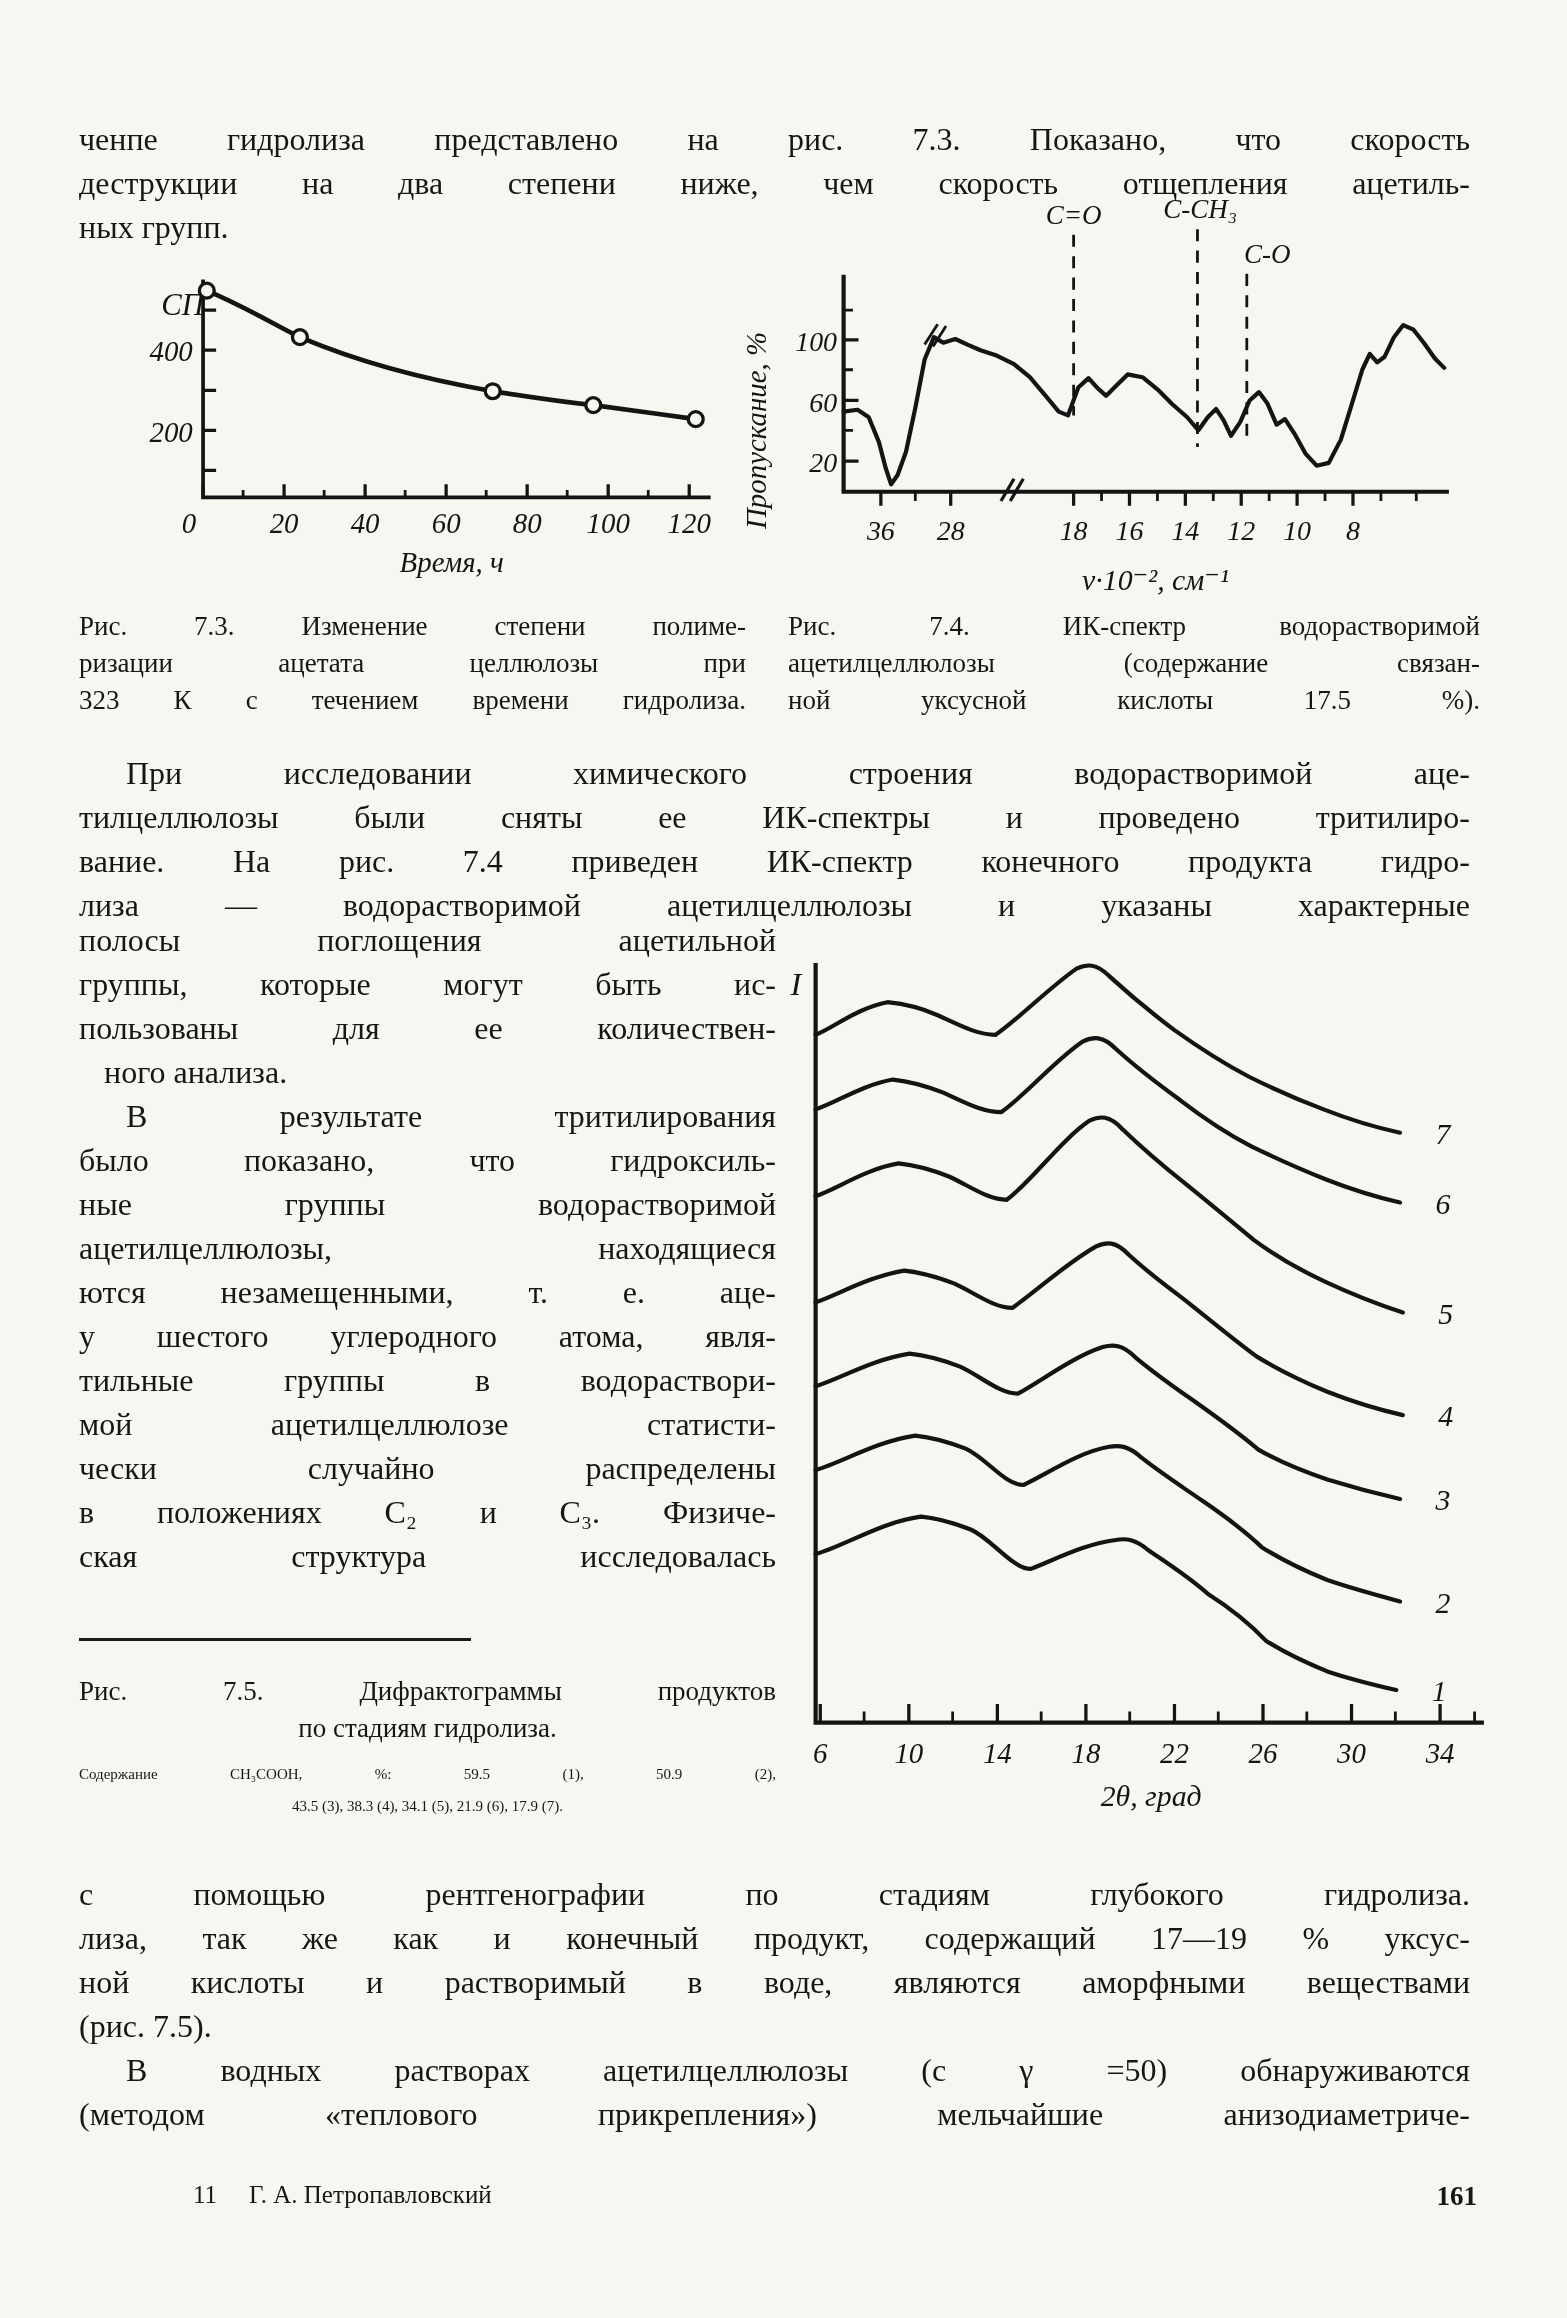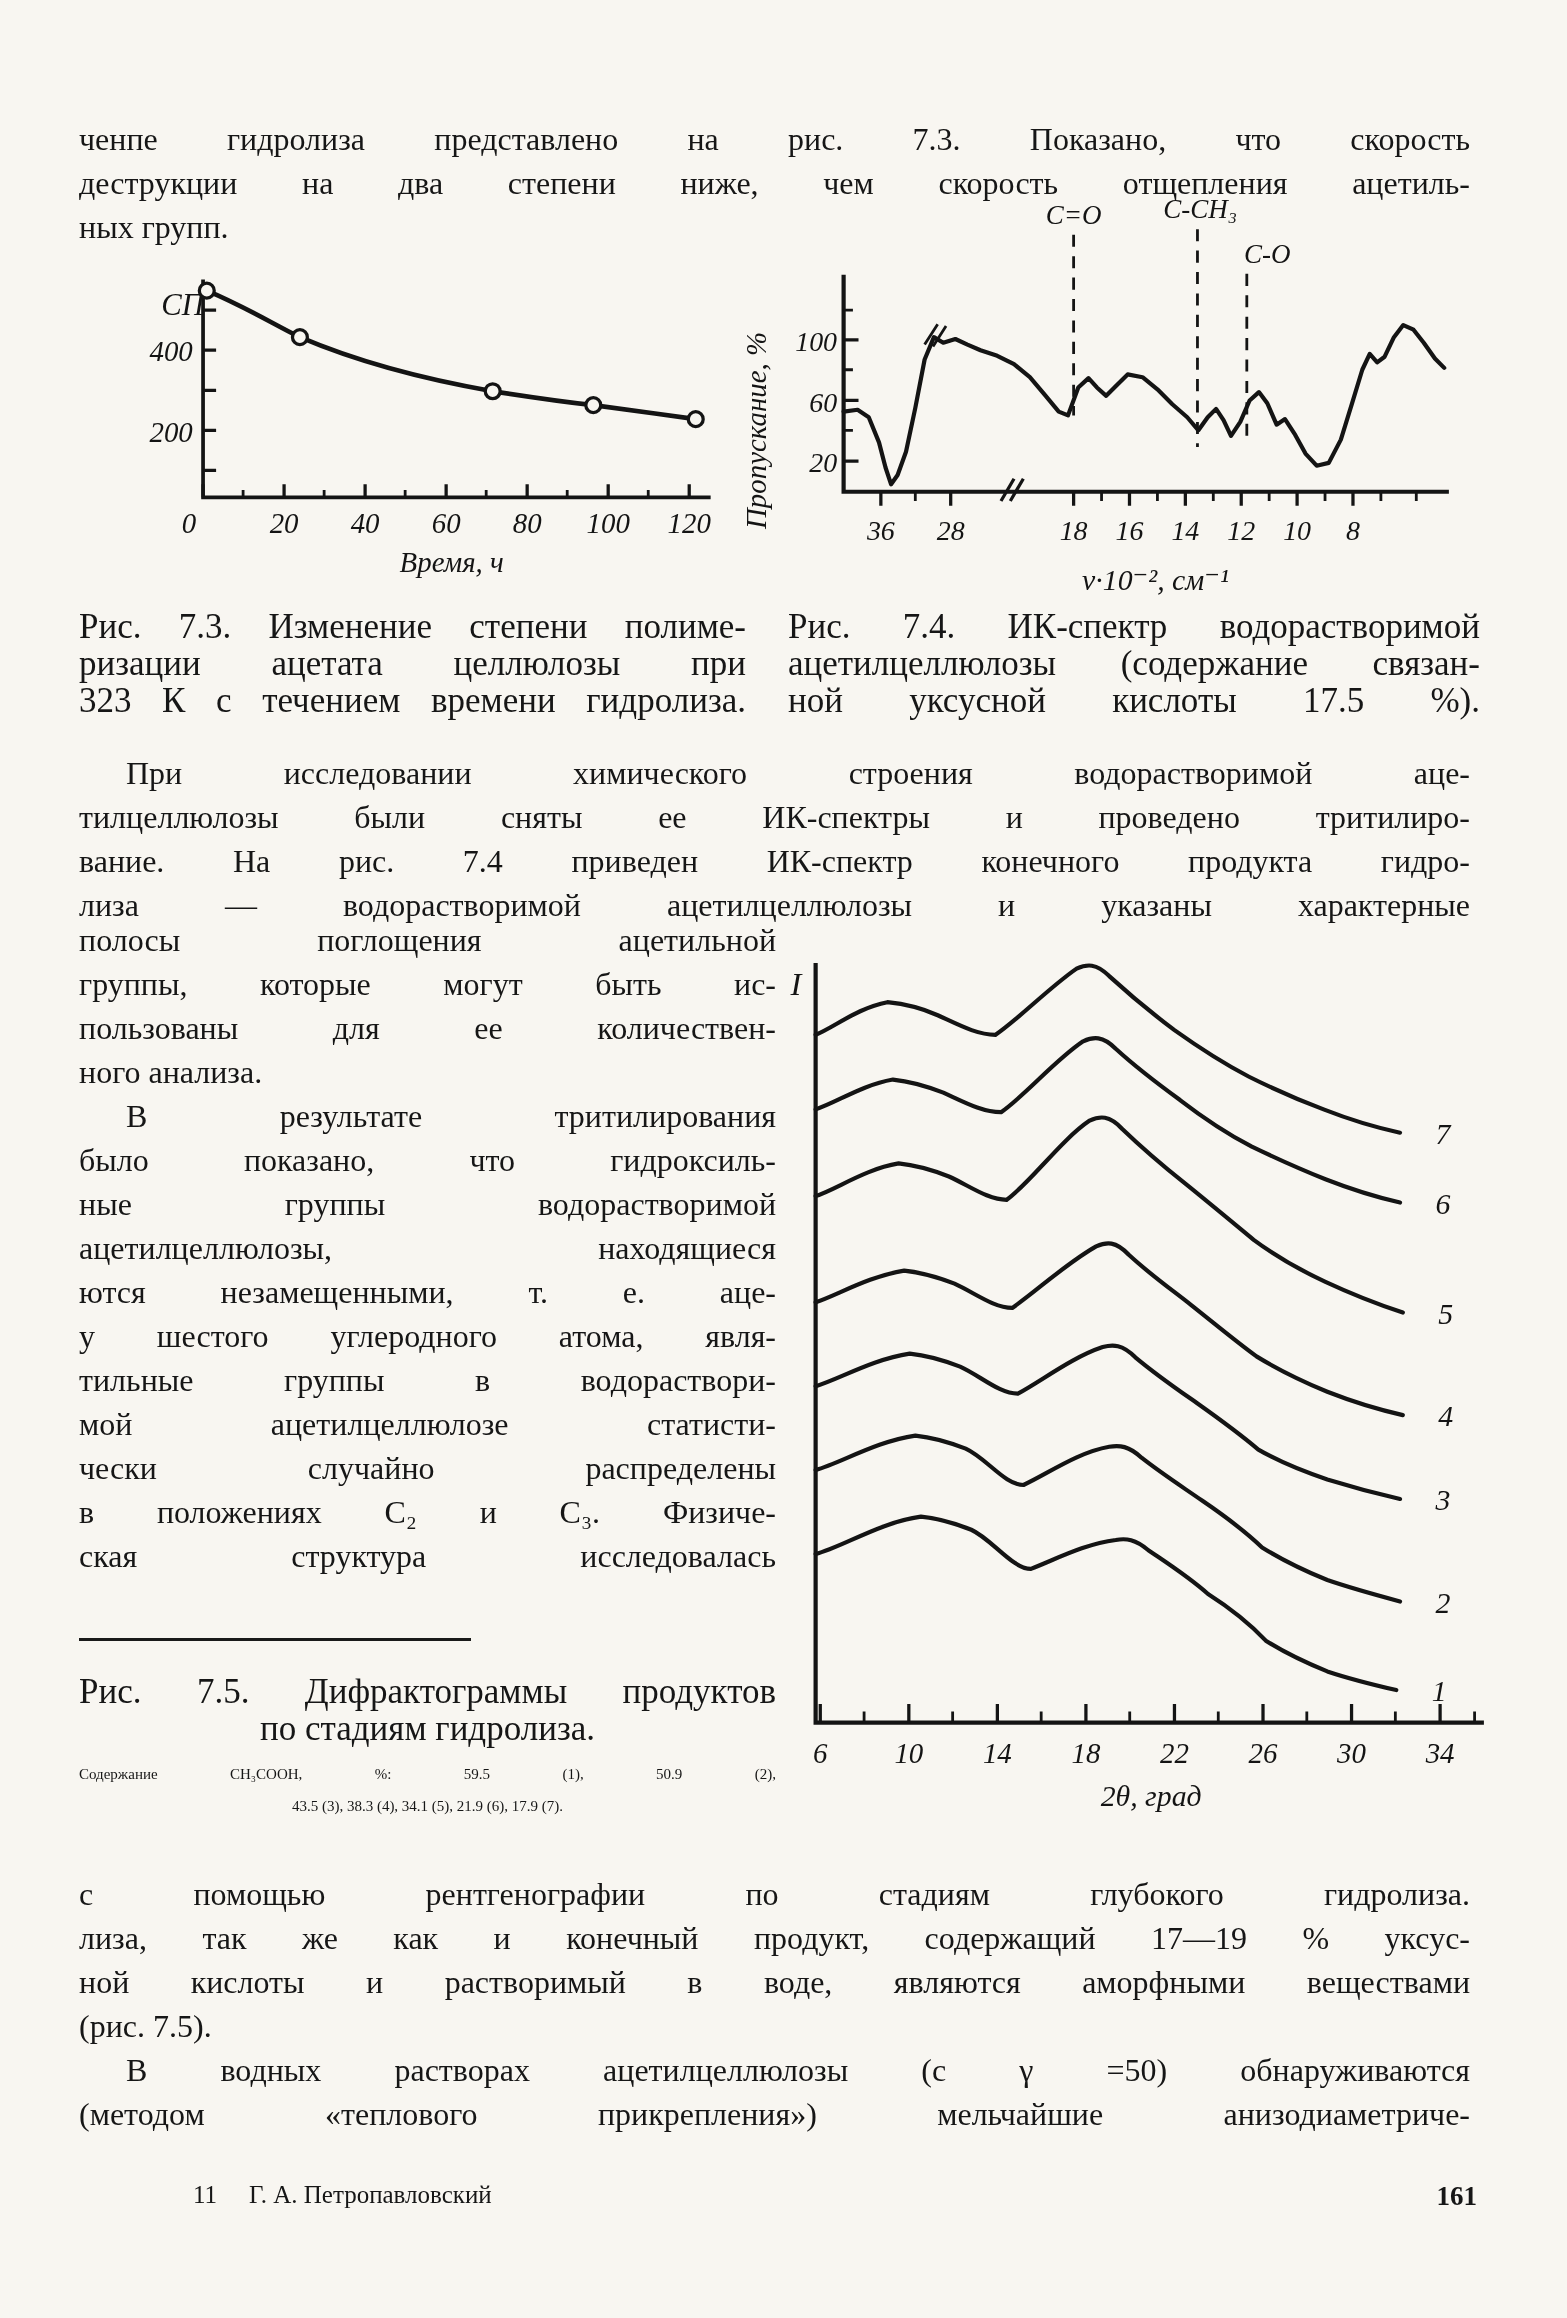--- a/index.html
+++ b/index.html
@@ -6,21 +6,21 @@
   .page{
     position:relative;width:1567px;height:2318px;margin:0 auto;
     background:#f8f6f1;color:#161616;overflow:hidden;
     font-family:"Liberation Serif","DejaVu Serif",serif;
     padding-left:24px;
   }
   .block{position:absolute;}
   .ln{font-size:32px;line-height:44px;height:44px;text-align:justify;text-align-last:justify;white-space:normal;}
   .ln.nat{text-align:left;text-align-last:left;}
   .ln.ind{text-indent:47px;}
-  .cap .ln{font-size:35px;line-height:37px;height:37px;}
+  .cap .ln{font-size:27px;line-height:37px;height:37px;}
   .sub .ln{font-size:15px;line-height:32px;height:32px;}
   .ln.ctr{text-align:center;text-align-last:center;}
   .rule{position:absolute;background:#1a1a1a;}
   svg{position:absolute;overflow:visible;}
   svg text{font-family:"Liberation Serif","DejaVu Serif",serif;font-style:italic;fill:#141414;}
   .ink{stroke:#141414;fill:none;}
   .footer{position:absolute;left:79px;top:2181px;width:1398px;display:flex;justify-content:space-between;font-size:25px;}
   .footer .lft{padding-left:114px;display:flex;gap:32px;}
   .pgnum{font-weight:bold;font-size:27px;}
 </style>
@@ -109,21 +109,21 @@
     <div class="ln ind">При исследовании химического строения водорастворимой аце-</div>
     <div class="ln">тилцеллюлозы были сняты ее ИК-спектры и проведено тритилиро-</div>
     <div class="ln">вание. На рис. 7.4 приведен ИК-спектр конечного продукта гидро-</div>
     <div class="ln">лиза — водорастворимой ацетилцеллюлозы и указаны характерные</div>
   </div>
 
   <div class="block" style="left:79px;top:918px;width:697px;">
     <div class="ln" style="height:44px;">полосы поглощения ацетильной</div>
     <div class="ln" style="height:44px;">группы, которые могут быть ис-</div>
     <div class="ln" style="height:44px;">пользованы для ее количествен-</div>
-    <div class="ln nat" style="height:44px;">ного анализа.</div>
+    <div class="ln nat" style="height:44px;margin-left:25px;">ного анализа.</div>
     <div class="ln ind" style="height:44px;">В результате тритилирования</div>
     <div class="ln" style="height:44px;">было показано, что гидроксиль-</div>
     <div class="ln" style="height:44px;">ные группы водорастворимой</div>
     <div class="ln" style="height:44px;">ацетилцеллюлозы, находящиеся</div>
     <div class="ln" style="height:44px;">ются незамещенными, т. е. аце-</div>
     <div class="ln" style="height:44px;">у шестого углеродного атома, явля-</div>
     <div class="ln" style="height:44px;">тильные группы в водораствори-</div>
     <div class="ln" style="height:44px;">мой ацетилцеллюлозе статисти-</div>
     <div class="ln" style="height:44px;">чески случайно распределены</div>
     <div class="ln" style="height:44px;">в положениях С₂ и С₃. Физиче-</div>

